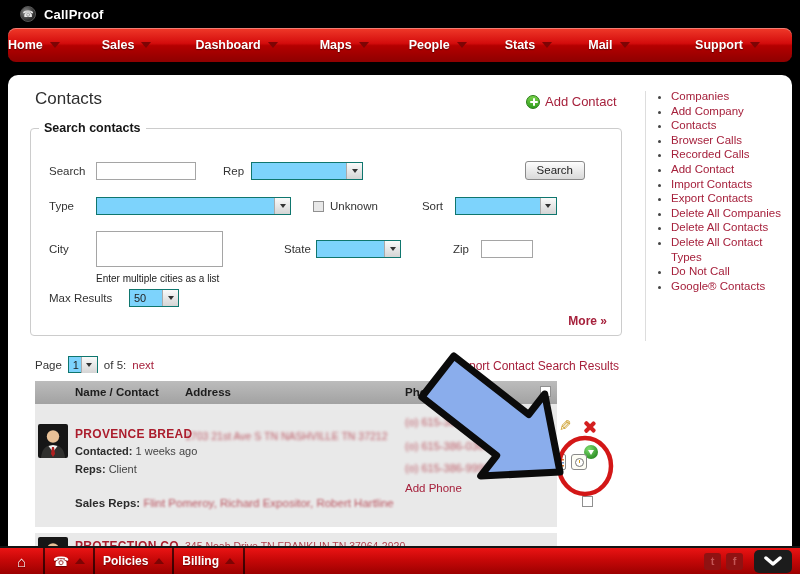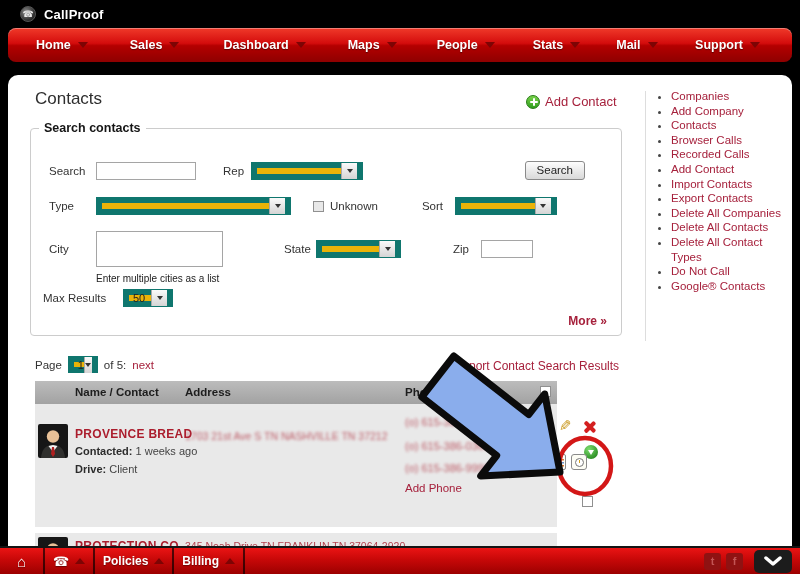--- a/index.html
+++ b/index.html
@@ -41,22 +41,22 @@
   .plus-icon::after  { left:6px; top:2.5px; width:2px; height:8px; }
 
   
   fieldset.search { position:absolute; left:22px; top:46px; width:592px; height:215px;
                     border:1px solid #ccc; border-radius:4px; }
   fieldset.search legend { font-weight:bold; font-size:12.5px; color:#151515; margin-left:8px; padding:0 5px; }
   .frow { position:absolute; left:0; right:0; display:flex; align-items:center; }
   .flabel { font-size:11.5px; color:#333; flex:none; }
   input.text { height:18px; border:1px solid #a5a5a5; font-size:11px; padding:0 3px; background:#fff; }
   textarea.city { width:127px; height:36px; border:1px solid #a5a5a5; font-size:11px; resize:none; background:#fff; }
-  .select { display:inline-flex; align-items:center; justify-content:space-between; background:#eab308;
-            border:6px solid #0f766e; height:18px; cursor:pointer; flex:none; }
+  .select { display:inline-flex; align-items:center; justify-content:space-between; background:#7dd3fc;
+            border:1px solid #0f766e; height:18px; cursor:pointer; flex:none; }
   .select .val { font-size:11px; padding-left:4px; color:#222; }
   .select .sbtn { width:16px; height:16px; background:linear-gradient(#fafafa,#d5d5d5);
                   border-left:1px solid #aaa; display:flex; align-items:center; justify-content:center; }
   .select .sbtn i { width:0; height:0; border-left:3.5px solid transparent; border-right:3.5px solid transparent;
                     border-top:4.5px solid #333; }
   .cb { width:11px; height:11px; background:#fff; border:1px solid #909090; display:inline-block; flex:none; }
   .cb.dim { background:#e8e8e8; }
   .btn-search { font-size:11.5px; padding:2px 11px 3px; background:linear-gradient(#fdfdfd,#d9d9d9);
                 border:1px solid #8a8a8a; border-radius:3px; color:#222; cursor:pointer;
                 font-family:"Liberation Sans",sans-serif; }
@@ -145,21 +145,21 @@
 </style>
 </head>
 <body>
 
 <div class="topbar">
   <span class="logo-icon">☎</span>
   <span class="brand">CallProof</span>
 </div>
 
 <div class="navbar">
-  <div class="nav-item" style="margin-left:28px">
+  <div class="nav-item" style="">
       <span>Home</span>
       <i class="caret-down"></i>
     </div>
   <div class="nav-item" style="margin-left:42px">
       <span>Sales</span>
       <i class="caret-down"></i>
     </div>
   <div class="nav-item" style="margin-left:44px">
       <span>Dashboard</span>
       <i class="caret-down"></i>
@@ -241,21 +241,21 @@
             <i></i>
           </span>
         </span>
       <span class="flabel" style="margin-left:52px;width:28px">Zip</span>
       <input class="text" style="width: 52px;">
     </div>
 
     <div class="hint">Enter multiple cities as a list</div>
 
     <div class="frow" style="top:154px">
-      <span class="flabel" style="margin-left:12px;width:80px">Max Results</span>
+      <span class="flabel" style="margin-left:18px;width:80px">Max Results</span>
       <span class="select" style="width:50px">
           <span class="val">50</span>
           <span class="sbtn">
             <i></i>
           </span>
         </span>
     </div>
 
     <a class="more-link">More »</a>
   </fieldset>
@@ -284,37 +284,38 @@
     <div class="trow row1">
       <svg class="abs" style="left:3px;top:20px" width="30" height="34">
         <rect x="0" y="0" width="30" height="34" rx="2" fill="#161616"></rect>
         <circle cx="15" cy="12.5" r="6.2" fill="#e9c197"></circle>
         <path d="M3,34 Q4,21 15,21 Q26,21 27,34 Z" fill="#30302e"></path>
         <path d="M10.5,22 L15,28 L19.5,22 L15,21 Z" fill="#f2f2f2"></path>
         <path d="M14,23 L16,23 L17,30 L15,33 L13,30 Z" fill="#b02020"></path>
       </svg>
       <a class="abs cname" style="left:40px;top:23px">PROVENCE BREAD</a>
       <div class="abs meta" style="left:40px;top:41px"><b>Contacted:</b> <span>1 weeks ago</span></div>
-      <div class="abs meta" style="left:40px;top:59px"><b>Drive:</b> <span>Client</span></div>
+      <div class="abs meta" style="left:40px;top:59px"><b>Reps:</b> <span>Client</span></div>
 
       <div class="abs addr-red blurred" style="left:150px;top:26px;width:210px">1703 21st Ave S TN NASHVILLE TN 37212</div>
 
       <div class="abs phone-line" style="left:370px;top:12px">
           <span class="blurred">(o)  615-386-03</span>
         </div>
       <div class="abs phone-line" style="left:370px;top:35px">
           <span class="blurred">(o)  615-386-0363</span>
           <span class="phone-dot">☎</span>
         </div>
       <div class="abs phone-line" style="left:370px;top:57px">
           <span class="blurred">(o)  615-386-9996</span>
           <span class="phone-dot">☎</span>
         </div>
       <a class="abs rlink" style="left:370px;top:78px;font-size:11.5px">Add Phone</a>
 
+      <div class="abs meta" style="left:40px;top:93px;font-size:11.5px"><b>Sales Reps:</b> <span class="blurmild">Flint Pomeroy,  Richard Expositor,  Robert Hartline</span></div>
 
       <span class="abs pencil" style="left:524px;top:13px">✎</span>
       <span class="abs xicon" style="left:547px;top:16px"></span>
       <span class="abs greenball" style="left:549px;top:41px">
           <i></i>
         </span>
       <span class="abs tealic" style="left:466px;top:56px"></span>
       <span class="abs smsic" style="left:490px;top:54px"></span>
       <span class="abs notesic" style="left:518px;top:50px"></span>
       <span class="abs historyic" style="left:536px;top:50px">

